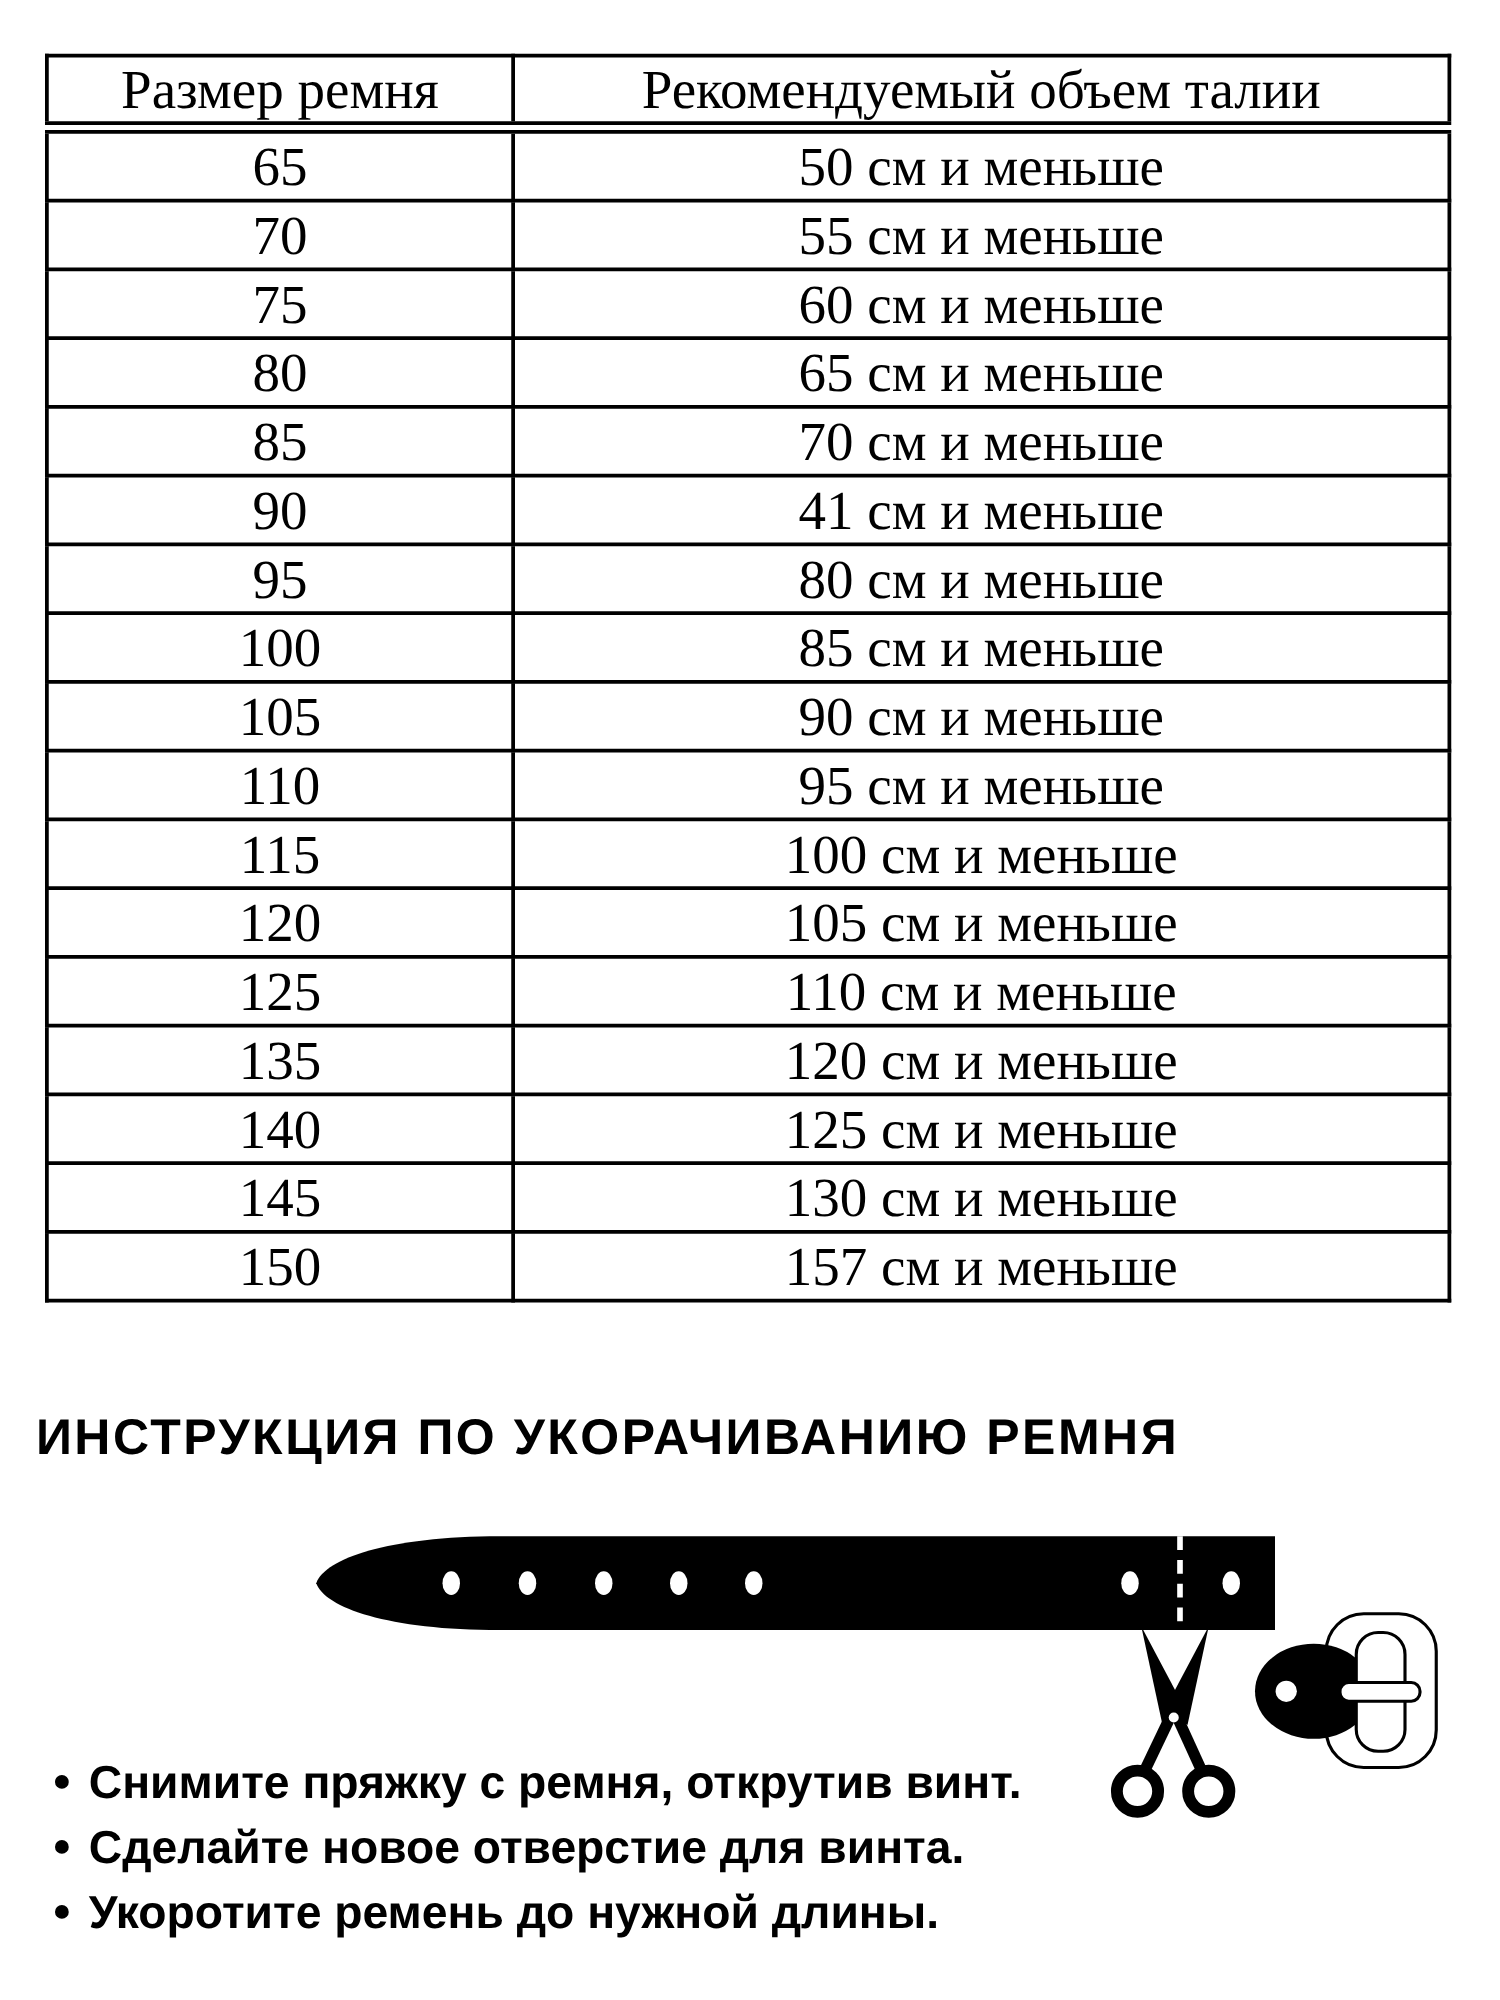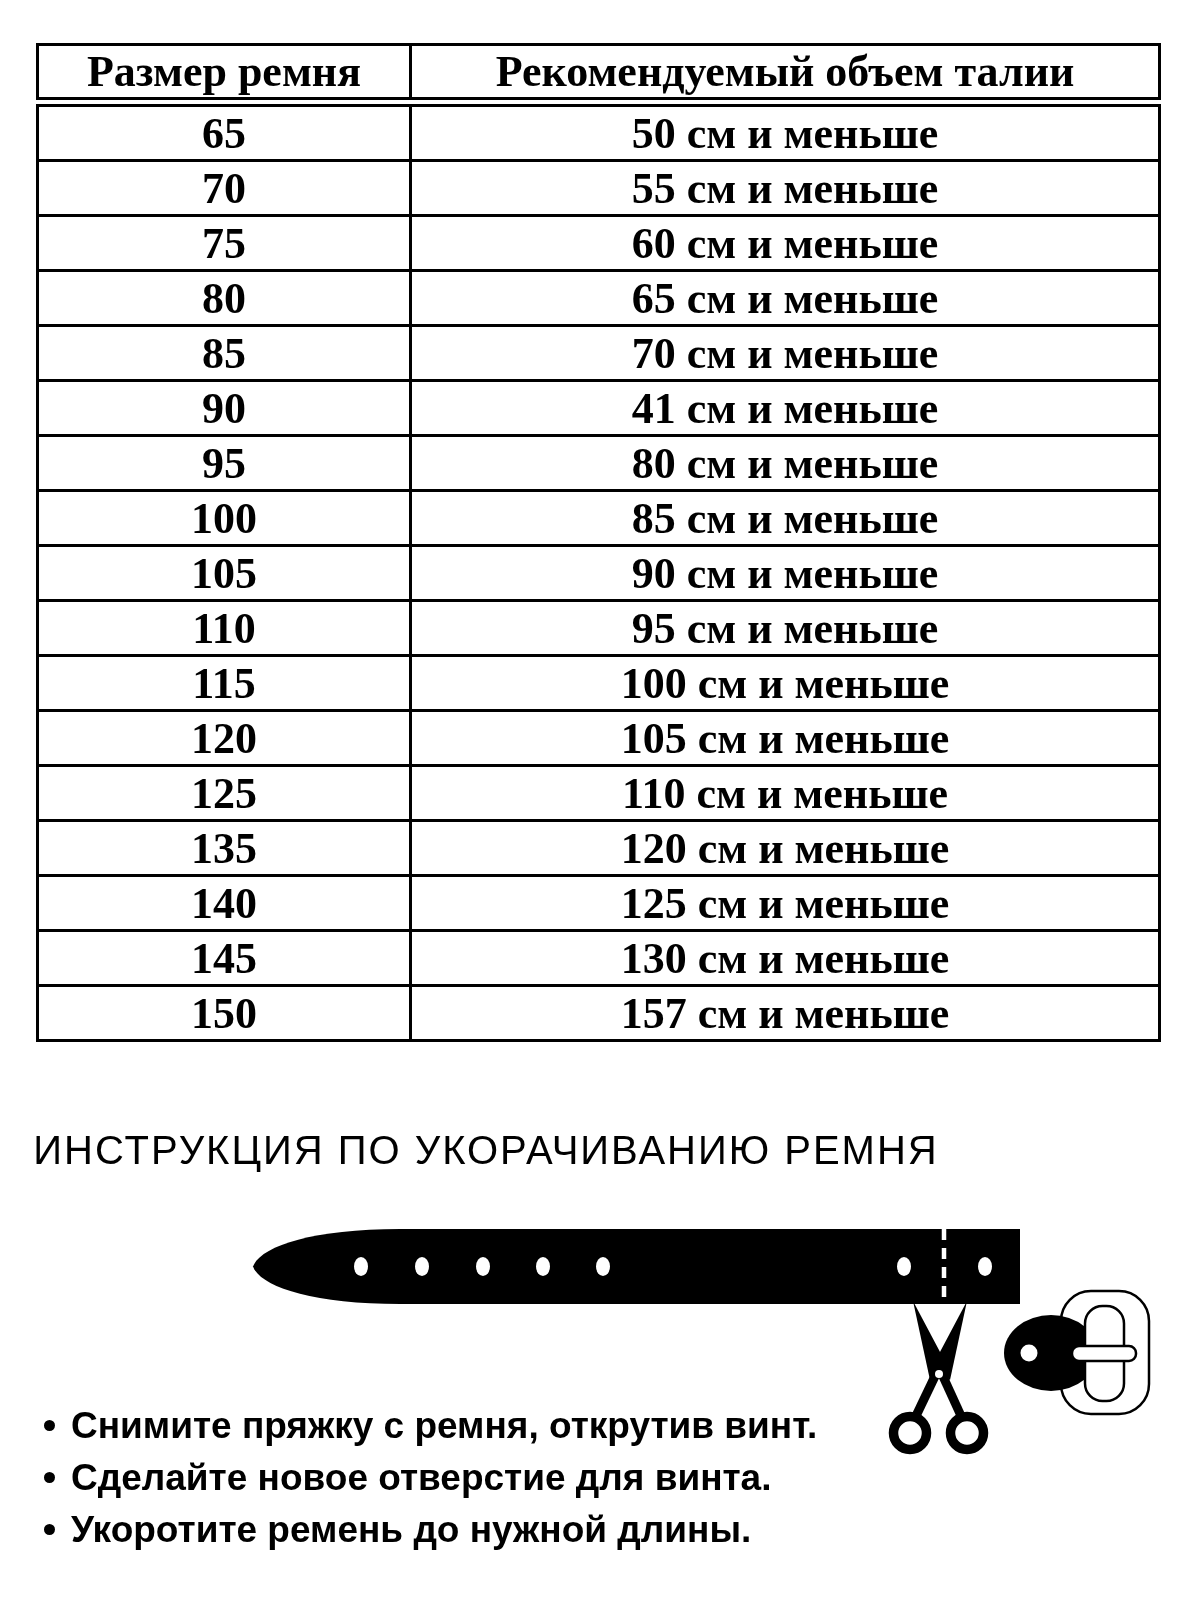--- a/index.html
+++ b/index.html
@@ -8,29 +8,29 @@
   
   #size-table{
     position:absolute;left:36px;top:43px;width:1122px;
     border-collapse:collapse;table-layout:fixed;
     font-family:"Liberation Serif","DejaVu Serif",serif;
     font-size:44px;color:#000;
   }
   #size-table th,#size-table td{
     border:3px solid #000;
     text-align:center;vertical-align:middle;
-    padding:0;font-weight:700;overflow:hidden;white-space:nowrap;
+    padding:0;font-weight:400;overflow:hidden;white-space:nowrap;
   }
   #size-table thead th{height:50px;border-bottom:10px double #000;}
   #size-table tbody td{height:52px;}
 
   
   #instructions-title{
     position:absolute;left:0;top:1128px;width:972px;
-    text-align:center;font-size:40px;font-weight:400;letter-spacing:2px;
+    text-align:center;font-size:40px;font-weight:700;letter-spacing:2px;
     white-space:nowrap;
   }
 
   
   #illustration{position:absolute;left:0;top:0;width:1200px;height:1600px;}
 
   
   #instruction-steps{position:absolute;left:44px;top:1400px;}
   .step{display:flex;align-items:flex-start;height:52px;}
   .step .dot{

